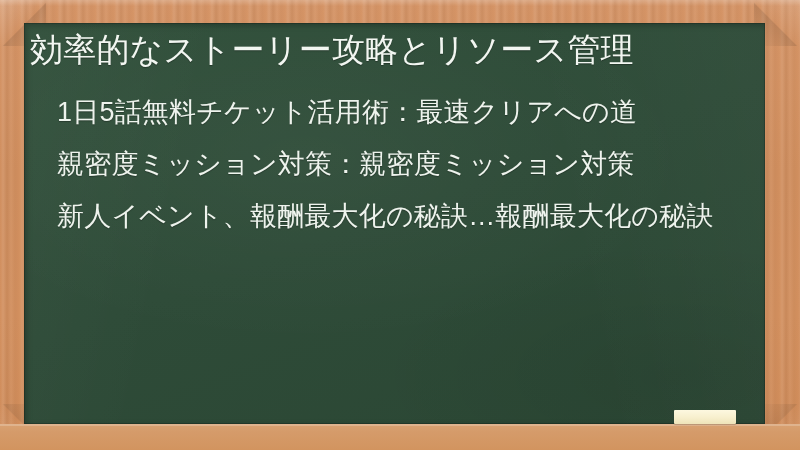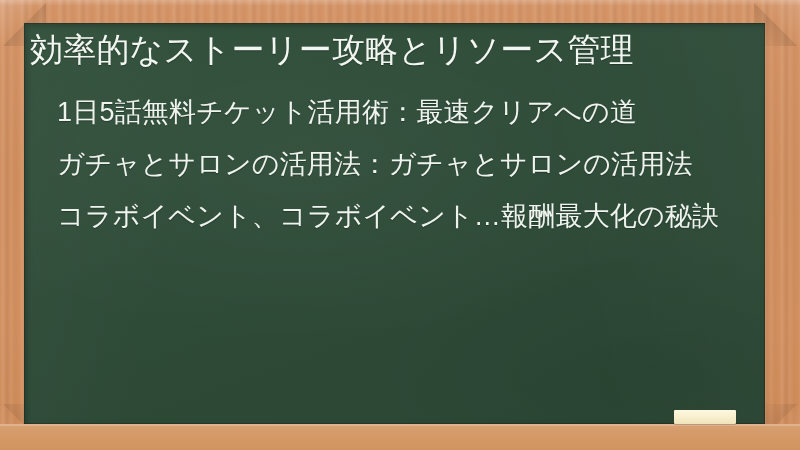--- a/index.html
+++ b/index.html
@@ -173,22 +173,22 @@
   <div class="frame-joint br"></div>
 
   <div id="board">
     <div class="board-dust"></div>
 
     <div id="board-content">
       <h1 id="board-title">効率的なストーリー攻略とリソース管理</h1>
 
       <ul id="board-list">
         <li>1日5話無料チケット活用術：最速クリアへの道</li>
-        <li>ガチャとサロンの活用法：ガチャとサロンの活用法</li>
-        <li>コラボイベント、コラボイベント…報酬最大化の秘訣</li>
+        <li>親密度ミッション対策：親密度ミッション対策</li>
+        <li>新人イベント、報酬最大化の秘訣…報酬最大化の秘訣</li>
       </ul>
     </div>
   </div>
 
   <div class="frame-ledge"></div>
   <div class="frame-ledge-lip"></div>
 
   <div id="chalk-stick"></div>
 
 </div>

